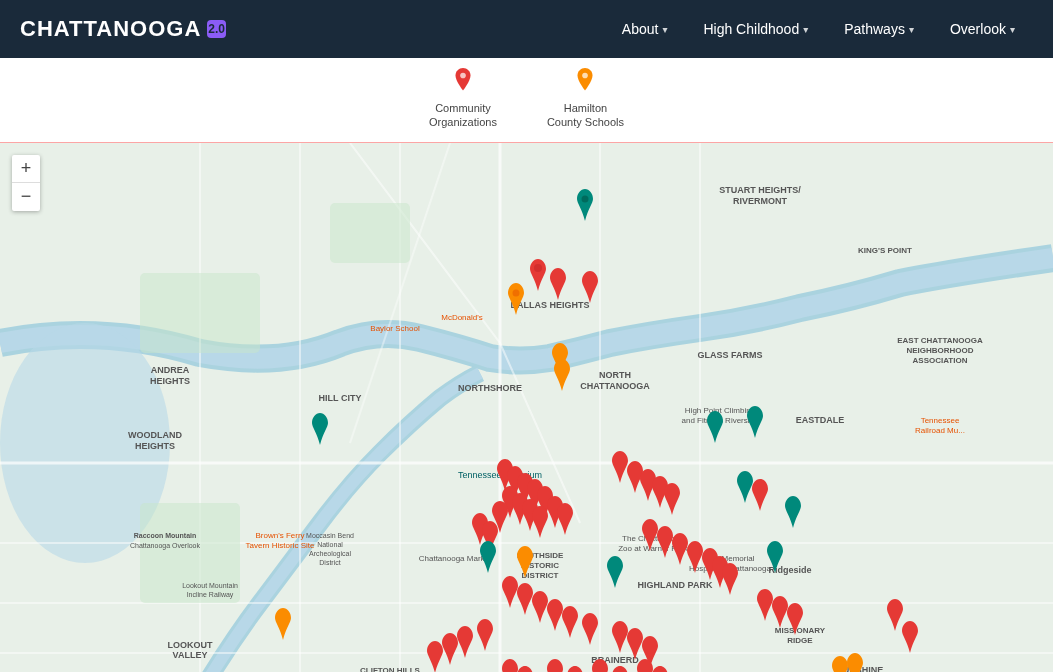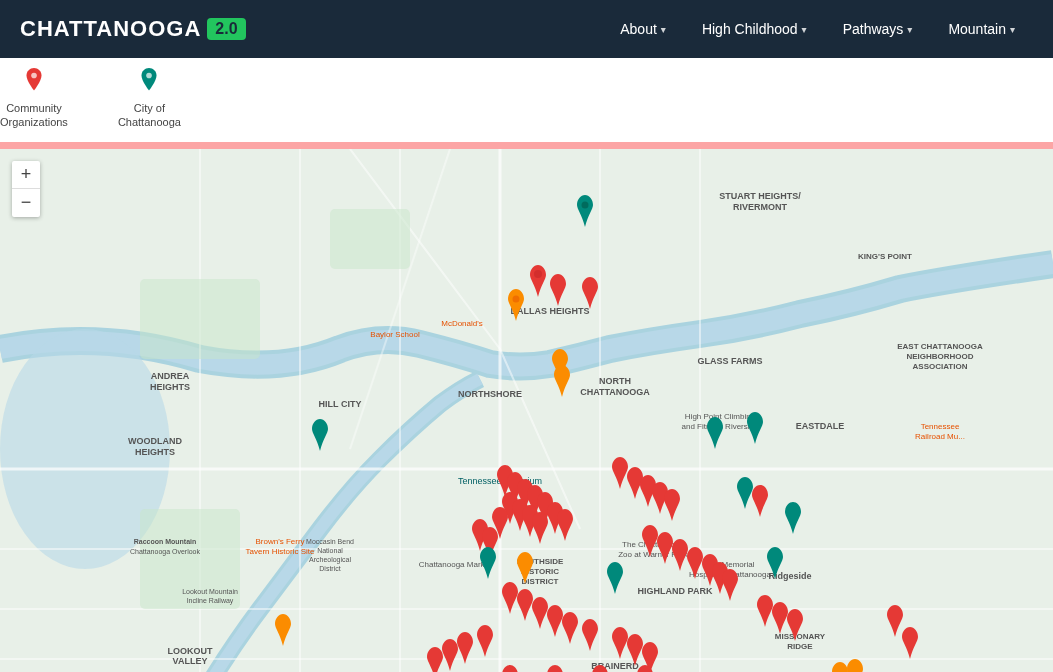--- a/index.html
+++ b/index.html
@@ -21,25 +21,25 @@
       margin-right: auto;
     }
     .logo-text {
       color: #fff;
       font-size: 22px;
       font-weight: 900;
       letter-spacing: 1px;
       text-transform: uppercase;
     }
     .logo-badge {
-      background: #22c55e;
+      background: #8b5cf6;
       color: #1a2a3a;
       font-weight: 900;
-      font-size: 16px;
-      padding: 2px 8px;
+      font-size: 12px;
+      padding: 2px 1px;
       border-radius: 4px;
       margin-left: 6px;
     }
     .nav {
       display: flex;
       align-items: center;
       gap: 0;
     }
     .nav-item {
       color: #fff;
@@ -54,24 +54,25 @@
     }
     .nav-chevron {
       font-size: 10px;
       opacity: 0.8;
     }
 
     
     .legend-bar {
       background: #fff;
       display: flex;
+      justify-content: center;
       align-items: center;
       gap: 50px;
       padding: 10px 0 12px 0;
-      border-bottom: 7px solid #fca5a5;
+      border-bottom: 1px solid #fca5a5;
     }
     .legend-item {
       display: flex;
       flex-direction: column;
       align-items: center;
       gap: 3px;
     }
     .legend-pin {
       width: 24px;
       height: 30px;
@@ -149,40 +150,40 @@
     </div>
     <div class="nav-item">
       <span>High Childhood</span>
       <span class="nav-chevron">▾</span>
     </div>
     <div class="nav-item">
       <span>Pathways</span>
       <span class="nav-chevron">▾</span>
     </div>
     <div class="nav-item">
-      <span>Mountain</span>
+      <span>Overlook</span>
       <span class="nav-chevron">▾</span>
     </div>
   </nav>
 </header>
 
 <div class="legend-bar">
   <div class="legend-item">
     <svg class="legend-pin" viewBox="0 0 24 32">
       <path d="M12 0C7.6 0 4 3.6 4 8c0 6 8 16 8 16s8-10 8-16c0-4.4-3.6-8-8-8z" fill="#e53935"></path>
       <circle cx="12" cy="8" r="3" fill="#fff" opacity="0.7"></circle>
     </svg>
     <span class="legend-label">Community<br>Organizations</span>
   </div>
   <div class="legend-item">
     <svg class="legend-pin" viewBox="0 0 24 32">
-      <path d="M12 0C7.6 0 4 3.6 4 8c0 6 8 16 8 16s8-10 8-16c0-4.4-3.6-8-8-8z" fill="#00897b"></path>
+      <path d="M12 0C7.6 0 4 3.6 4 8c0 6 8 16 8 16s8-10 8-16c0-4.4-3.6-8-8-8z" fill="#fb8c00"></path>
       <circle cx="12" cy="8" r="3" fill="#fff" opacity="0.7"></circle>
     </svg>
-    <span class="legend-label">City of<br>Chattanooga</span>
+    <span class="legend-label">Hamilton<br>County Schools</span>
   </div>
 </div>
 
 <div class="map-container">
   <div class="map-bg">
 
     <svg class="map-svg" xmlns="http://www.w3.org/2000/svg">
 
       <rect width="100%" height="100%" fill="#e8f0e8"></rect>
 

